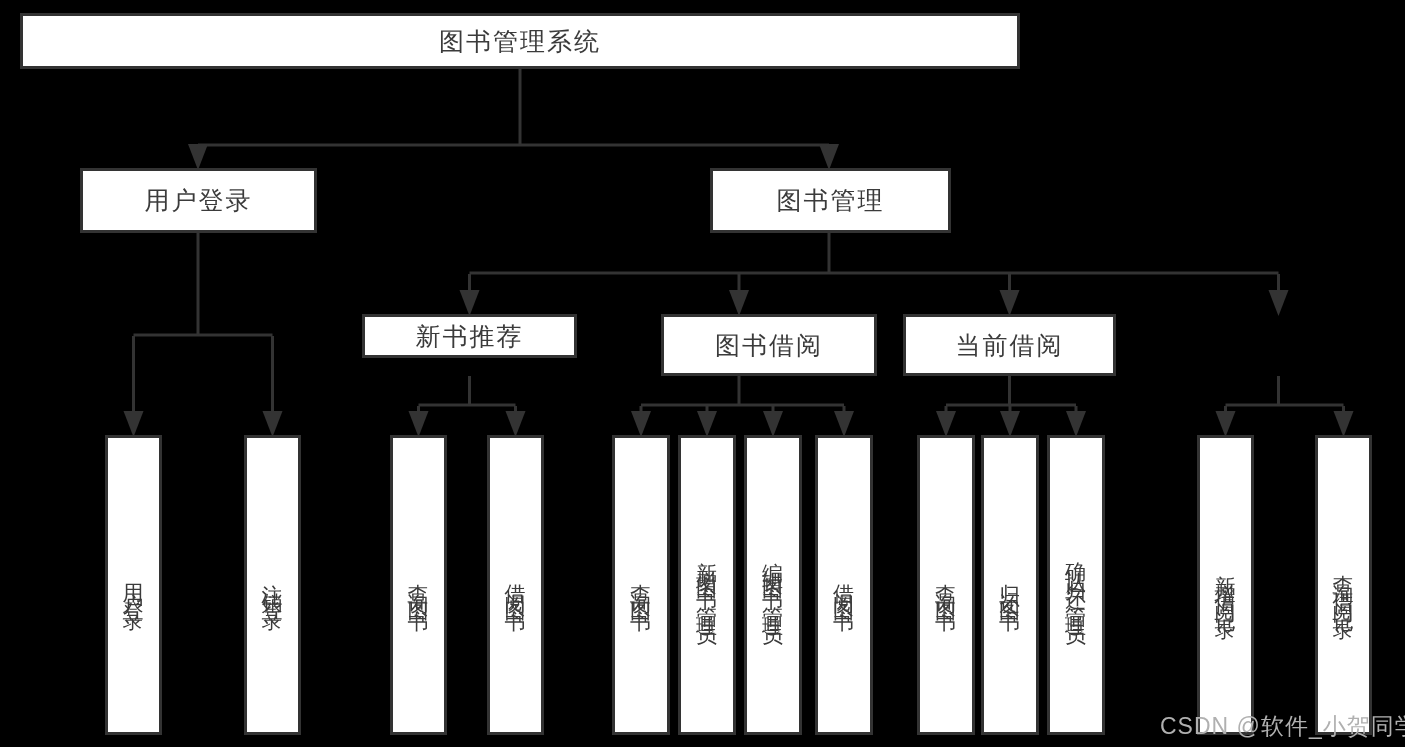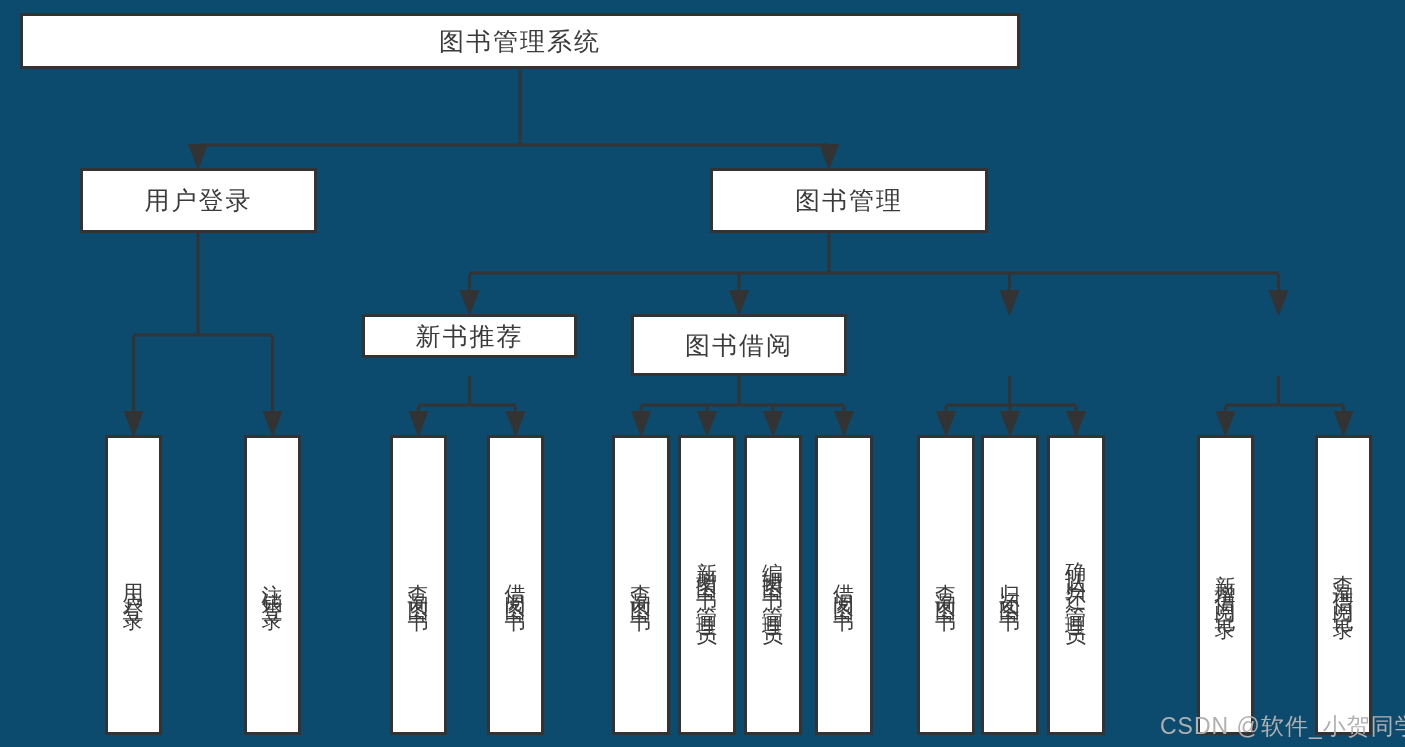--- a/index.html
+++ b/index.html
@@ -1,20 +1,20 @@
 <!DOCTYPE html>
 <html><head>
 <meta charset="utf-8">
 <style>
   html, body { margin: 0; padding: 0; background: #ffffff; }
   .canvas {
     position: relative;
     width: 1405px;
     height: 747px;
-    background: #0c4a6e;
+    background: #000000;
     font-family: "Liberation Sans", sans-serif;
     overflow: hidden;
   }
   .wires { position: absolute; left: 0; top: 0; width: 1405px; height: 747px; }
   .node {
     position: absolute;
     box-sizing: border-box;
     border: 3px solid #333333;
     background: #ffffff;
     display: flex;
@@ -84,29 +84,32 @@
     </g>
   </svg>
 
   <div class="node hnode" style="left:20px; top:13px; width:1000px; height:56px;">
     <span>图书管理系统</span>
   </div>
 
   <div class="node hnode" style="left:80px; top:168px; width:237px; height:65px;">
     <span>用户登录</span>
   </div>
-  <div class="node hnode" style="left:710px; top:168px; width:278px; height:65px;">
+  <div class="node hnode" style="left:710px; top:168px; width:241px; height:65px;">
     <span>图书管理</span>
   </div>
 
   <div class="node hnode" style="left:362px; top:314px; width:215px; height:44px;">
     <span>新书推荐</span>
   </div>
-  <div class="node hnode" style="left:631px; top:314px; width:216px; height:62px;">
+  <div class="node hnode" style="left:661px; top:314px; width:216px; height:62px;">
     <span>图书借阅</span>
+  </div>
+  <div class="node hnode" style="left:903px; top:314px; width:213px; height:62px;">
+    <span>当前借阅</span>
   </div>
 
   <div class="node leaf" style="left:105px;">
     <span class="vtext">用户登录</span>
   </div>
   <div class="node leaf" style="left:244px;">
     <span class="vtext">注销登录</span>
   </div>
 
   <div class="node leaf" style="left:390px;">

